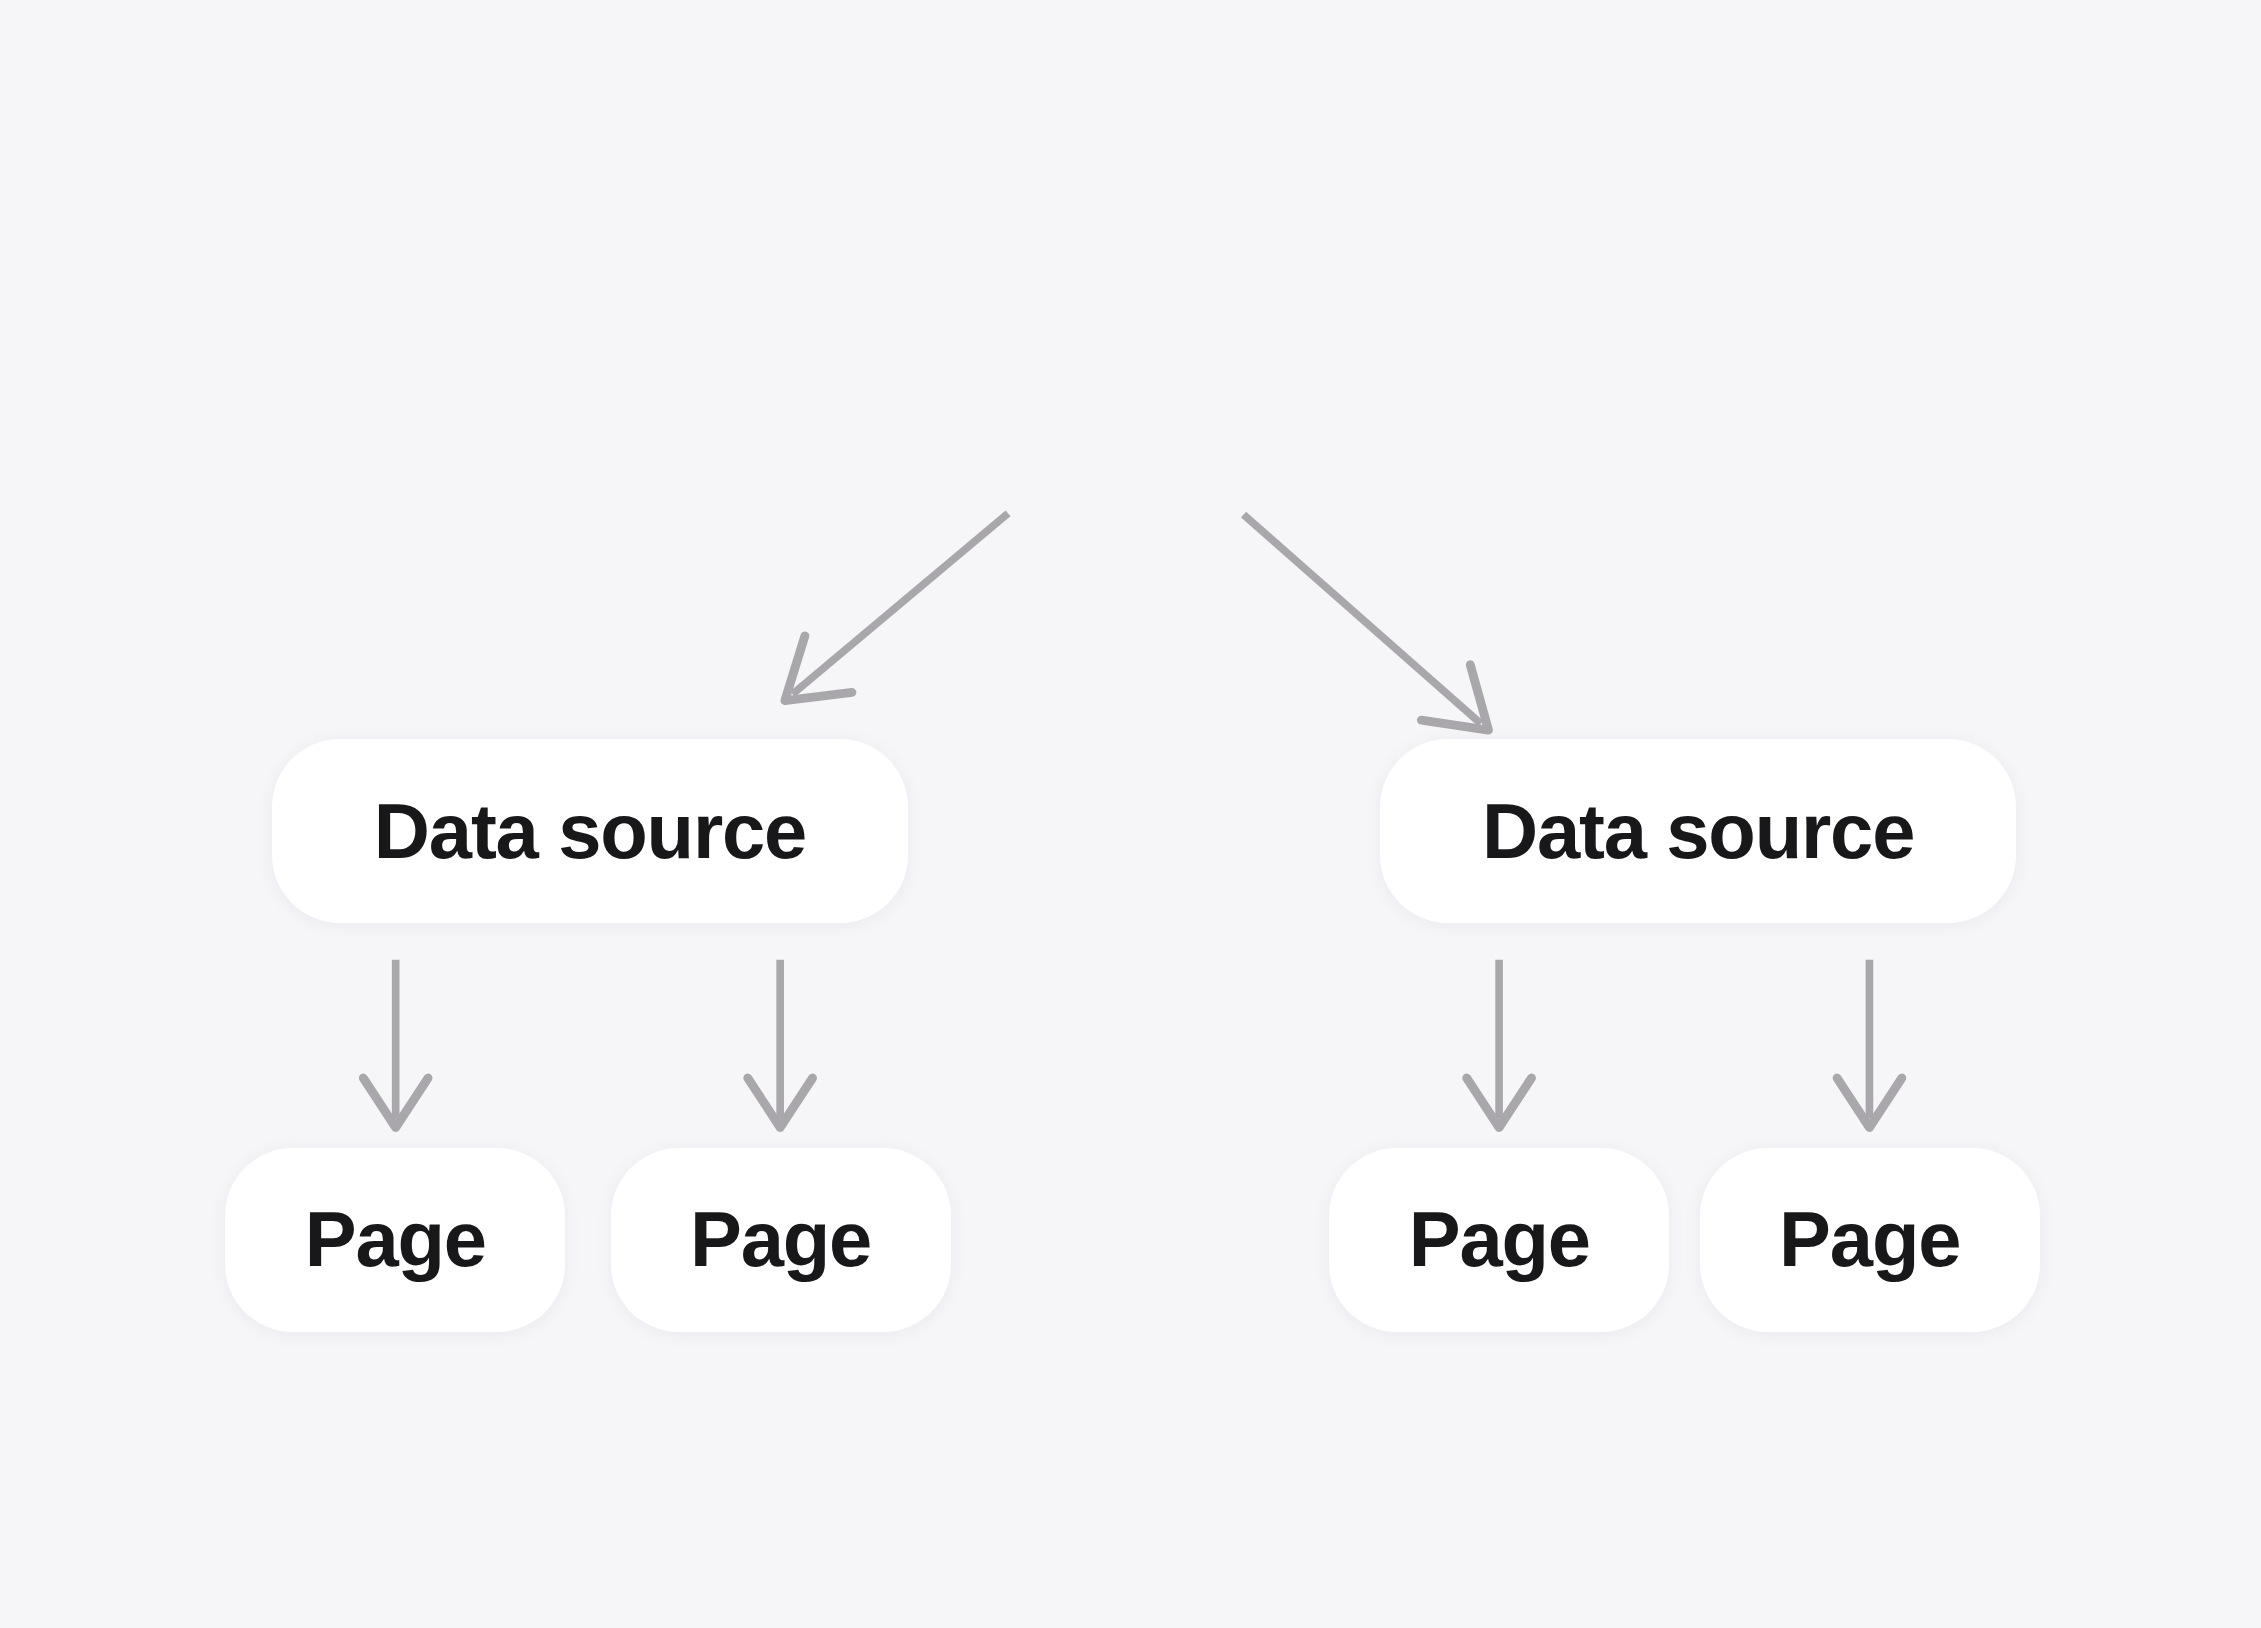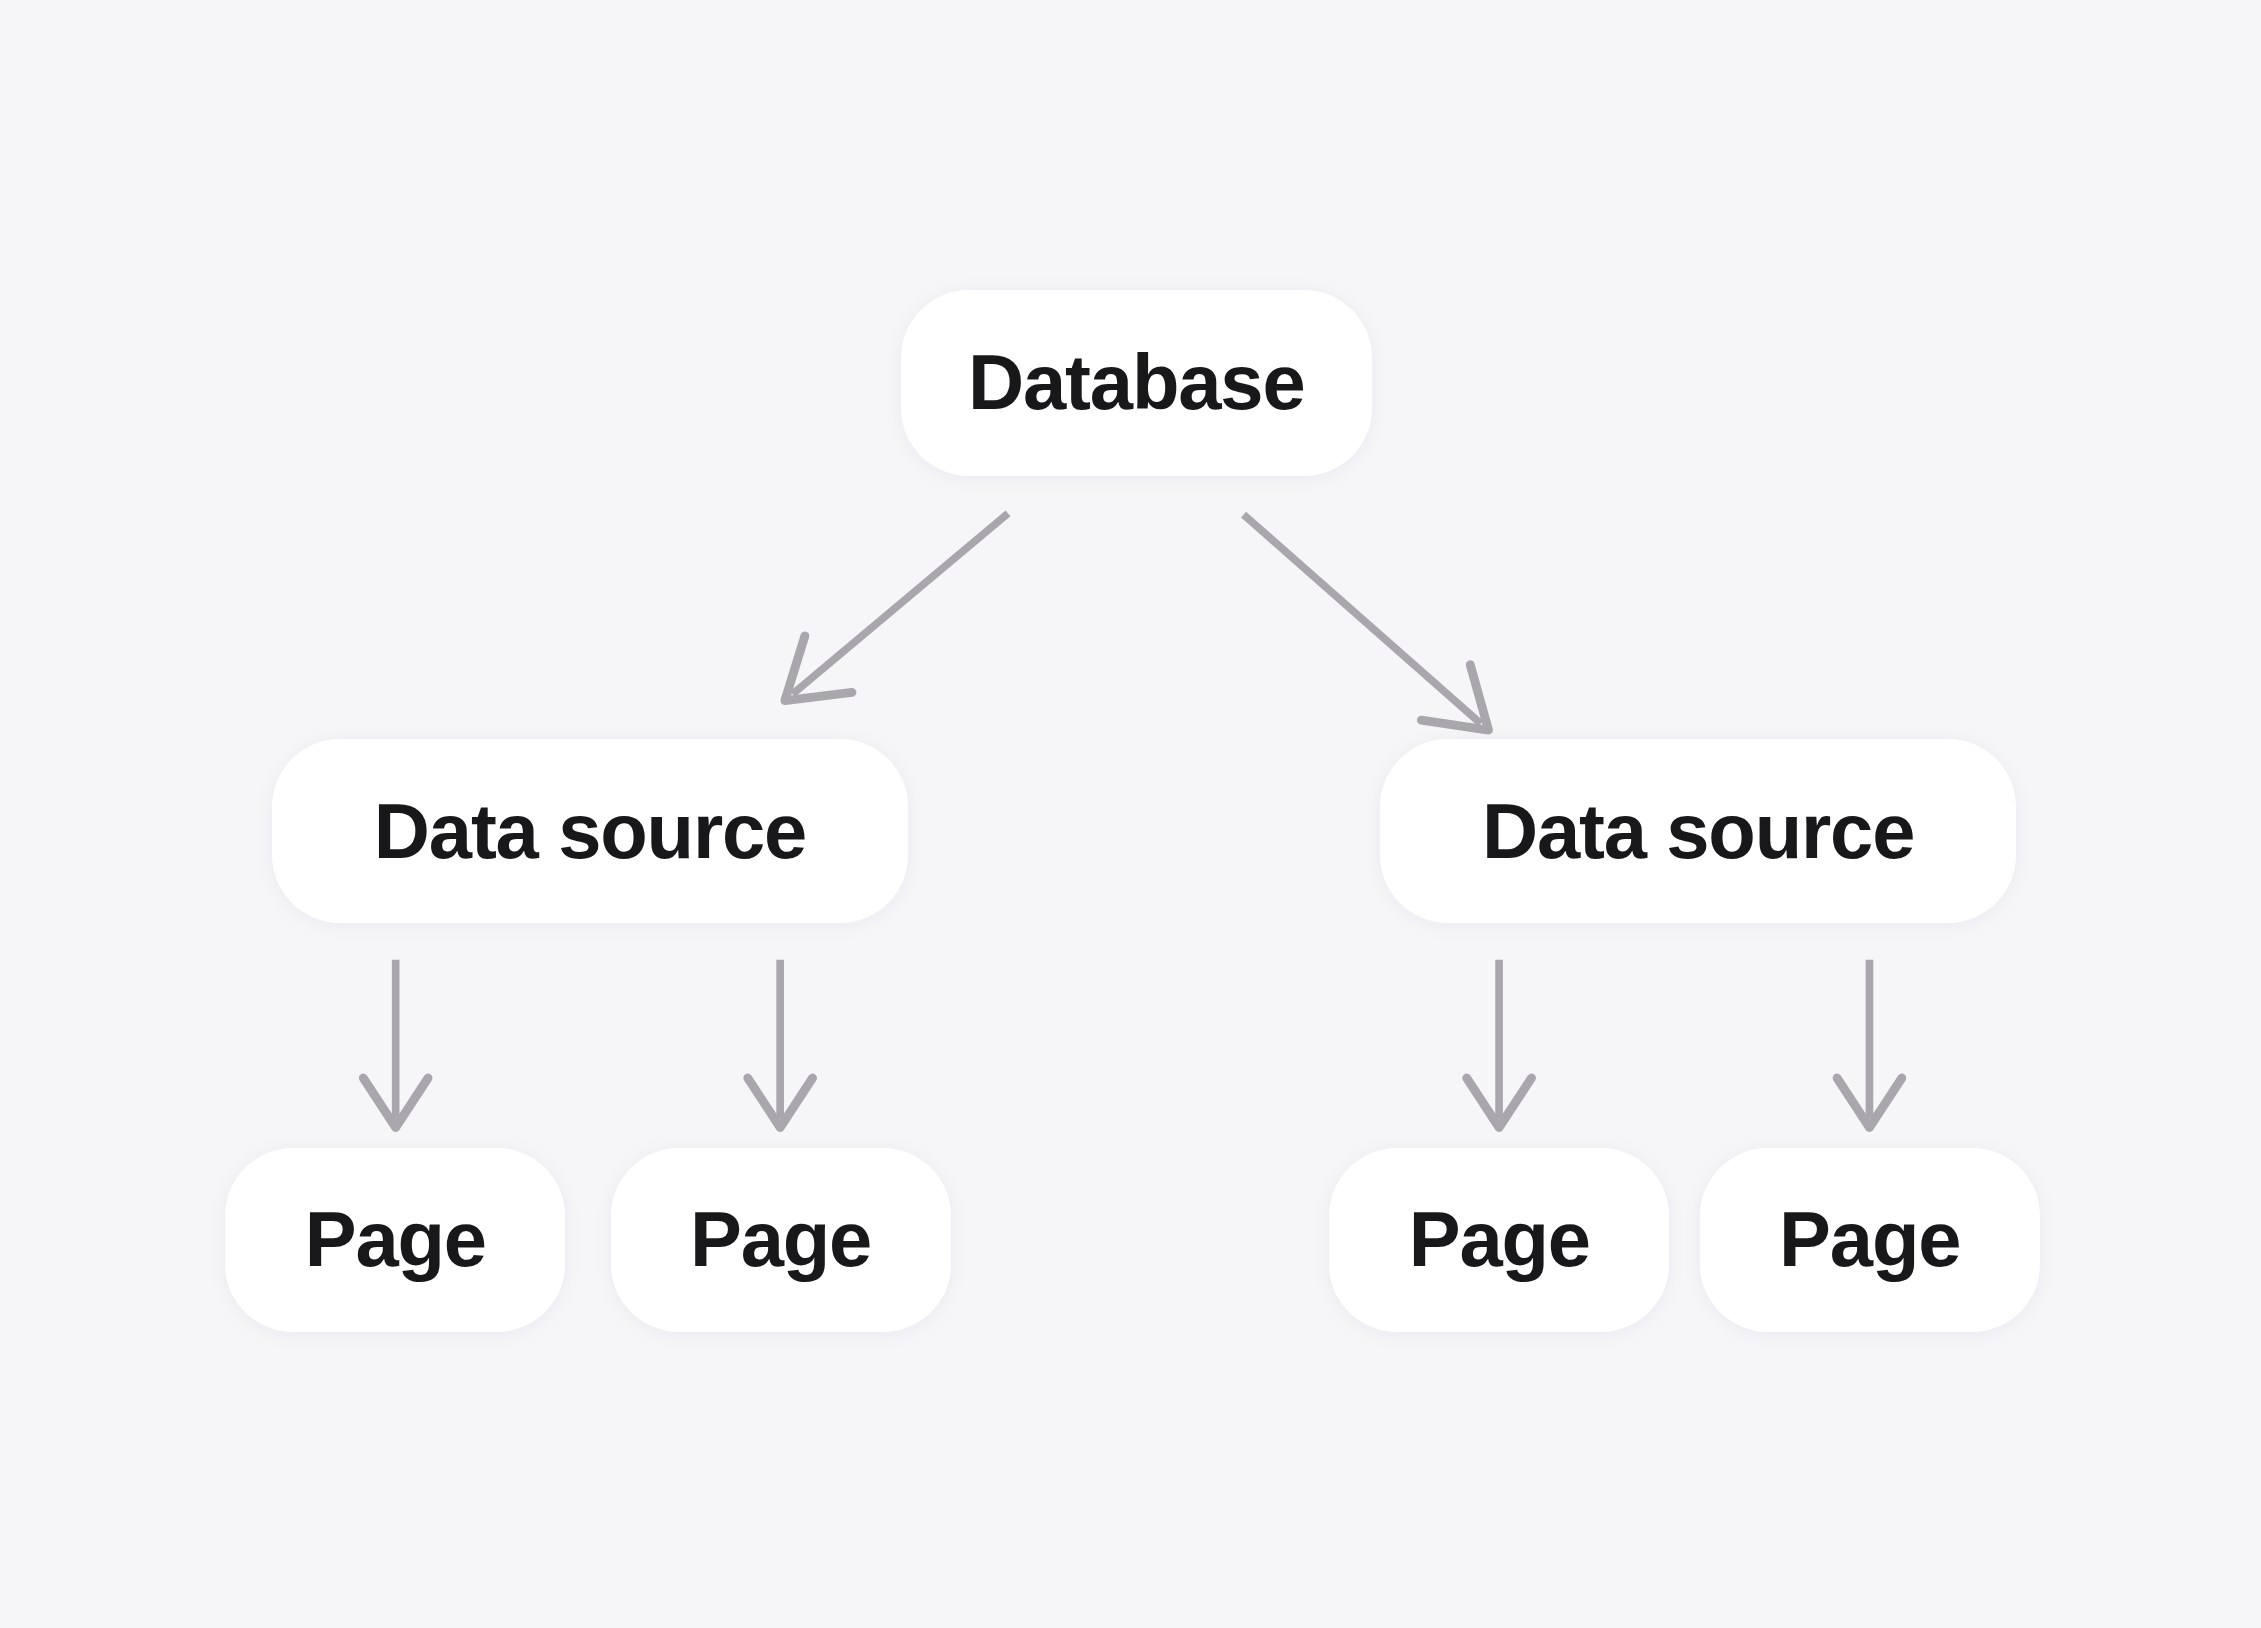--- a/index.html
+++ b/index.html
@@ -84,23 +84,20 @@
     <g>
       <line class="edge-shaft" x1="2546" y1="1630" x2="2546" y2="1900"></line>
       <path class="edge-head" d="M 2491 1831 L 2546 1915 L 2601 1831"></path>
     </g>
     <g>
       <line class="edge-shaft" x1="3175" y1="1630" x2="3175" y2="1900"></line>
       <path class="edge-head" d="M 3120 1831 L 3175 1915 L 3230 1831"></path>
     </g>
   </svg>
 
-  <div class="node node-database">
-    <span>Database</span>
-  </div>
 
   <div class="node node-ds-left">
     <span>Data source</span>
   </div>
 
   <div class="node node-ds-right">
     <span>Data source</span>
   </div>
 
   <div class="node node-page-1">

